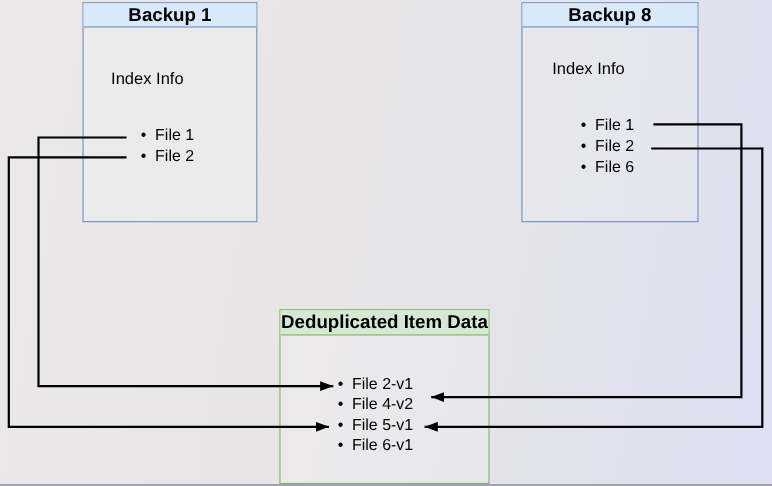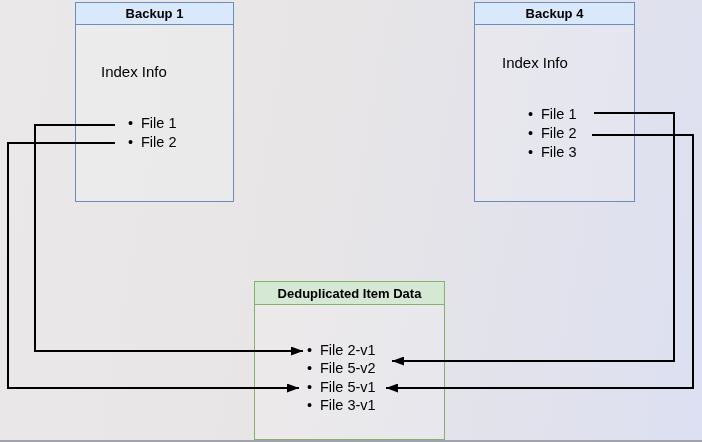--- a/index.html
+++ b/index.html
@@ -20,21 +20,21 @@
   }
   .node.green { border-color: #82b366; }
   .node-header {
     height: 21px;
     border-bottom: 1px solid #6c8ebf;
     background: #dae8fc;
     display: flex;
     align-items: center;
     justify-content: center;
     font-weight: bold;
-    font-size: 13px;
+    font-size: 17px;
   }
   .node.green .node-header {
     background: #d5e8d4;
     border-bottom-color: #82b366;
     height: 22px;
   }
   .node-label {
     position: absolute;
     font-size: 15px;
     line-height: 18px;
@@ -80,36 +80,36 @@
   <div class="node" style="left:75px; top:2px; width:159px; height:200px;">
     <div class="node-header">Backup 1</div>
     <div class="node-label" style="left:25px; top:60px;">Index Info</div>
     <ul class="file-list b1-list" style="left:52px; top:111px;">
       <li>File 1</li>
       <li>File 2</li>
     </ul>
   </div>
 
   <div class="node" style="left:474px; top:2px; width:161px; height:200px;">
-    <div class="node-header">Backup 4</div>
+    <div class="node-header">Backup 8</div>
     <div class="node-label" style="left:27px; top:51px;">Index Info</div>
     <ul class="file-list b2-list" style="left:53px; top:102px;">
       <li>File 1</li>
       <li>File 2</li>
-      <li>File 3</li>
+      <li>File 6</li>
     </ul>
   </div>
 
   <div class="node green" style="left:254px; top:281px; width:191px; height:159px;">
     <div class="node-header">Deduplicated Item Data</div>
     <ul class="file-list dd-list" style="left:52px; top:59px;">
       <li>File 2-v1</li>
-      <li>File 5-v2</li>
+      <li>File 4-v2</li>
       <li>File 5-v1</li>
-      <li>File 3-v1</li>
+      <li>File 6-v1</li>
     </ul>
   </div>
 
   <svg class="wires" viewBox="0 0 702 442">
     <defs>
       <marker id="arrowhead" viewBox="0 0 12 9" refX="12" refY="4.5" markerUnits="userSpaceOnUse" markerWidth="12" markerHeight="9" orient="auto">
         <path d="M0,0 L12,4.5 L0,9 z" fill="#000"></path>
       </marker>
     </defs>
     <path d="M115,125 H35 V351 H303" fill="none" stroke="#000" stroke-width="2" marker-end="url(#arrowhead)"></path>

